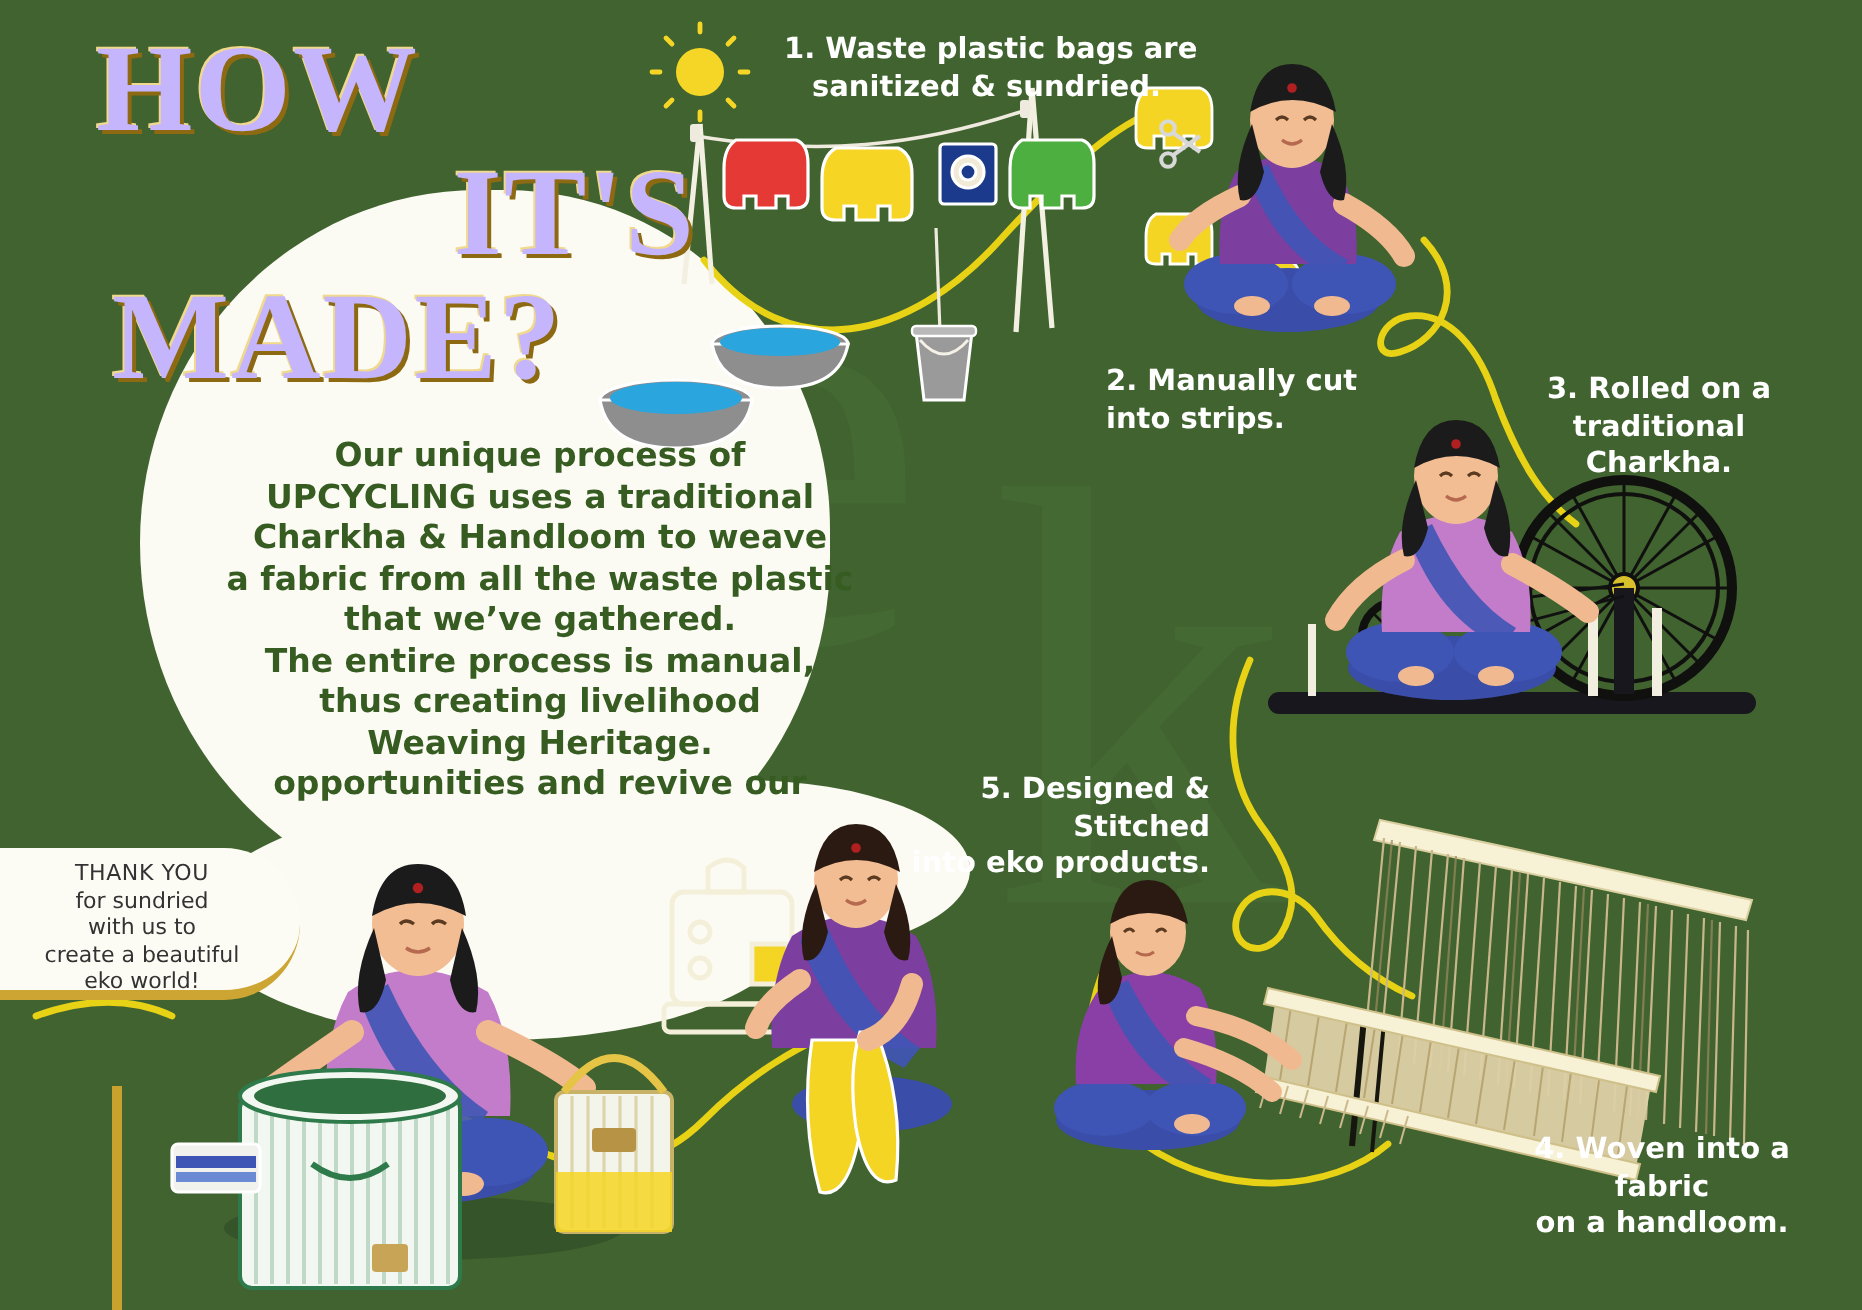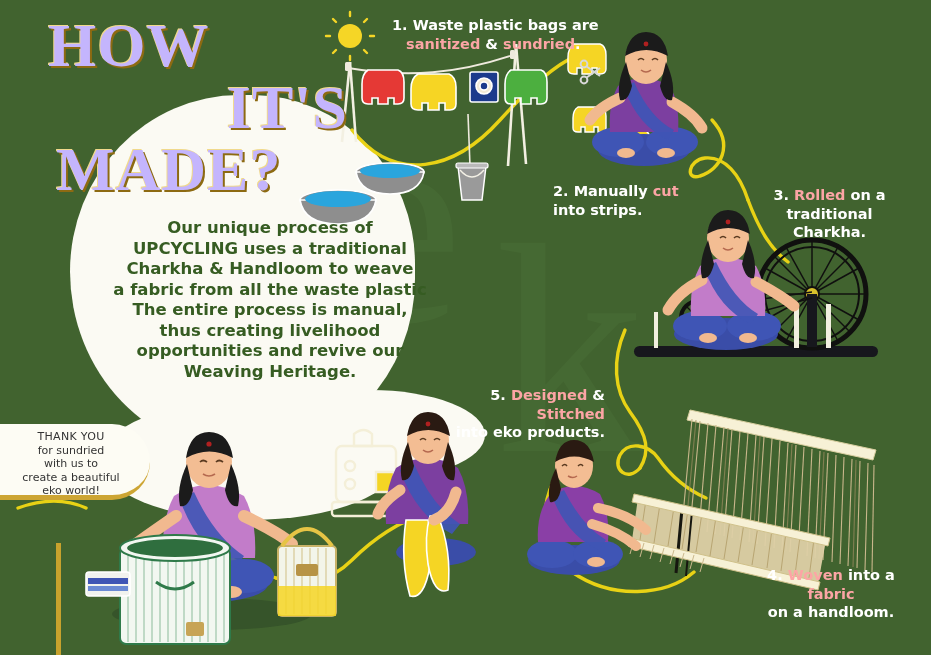--- a/index.html
+++ b/index.html
@@ -56,21 +56,21 @@
     box-sizing:border-box;padding:6px 10px 0 18px;
     text-align:center;color:#333;font-size:11px;line-height:13.5px;
     font-family:"DejaVu Sans",sans-serif;
   }
   .thanks .ty{letter-spacing:.3px;}
   
   .goldrule{position:absolute;left:56px;top:543px;width:5px;height:112px;background:#c8a22d;}
   
   .cap{position:absolute;z-index:32;color:#ffffff;font-size:14.5px;line-height:18.5px;
        font-family:"DejaVu Sans",sans-serif;font-weight:600;}
-  .cap em{font-style:normal;color:#fca5a5;margin-top:31px;}
+  .cap em{font-style:normal;color:#ffffff;margin-top:31px;}
   .cap.c1{left:392px;top:16px;}
   .cap.c2{left:553px;top:182px;text-align:left;width:130px;}
   .cap.c3{left:752px;top:186px;text-align:center;width:155px;}
   .cap.c4{left:745px;top:566px;text-align:center;width:172px;}
   .cap.c5{left:433px;top:386px;text-align:right;width:172px;}
   
   .yarn{position:absolute;left:0;top:0;width:931px;height:655px;z-index:20;pointer-events:none;}
   
   .scene{position:absolute;z-index:25;}
   svg{display:block;overflow:visible;}
@@ -114,24 +114,25 @@
     <span class="l1">HOW</span>
     <span class="l2">IT'S</span>
     <span class="l3">MADE?</span>
   </div>
 
   <div class="intro">
     <div>Our unique process of</div>
     <div>UPCYCLING uses a traditional</div>
     <div>Charkha &amp; Handloom to weave</div>
     <div>a fabric from all the waste plastic</div>
+    <div>that we’ve gathered.</div>
     <div>The entire process is manual,</div>
     <div>thus creating livelihood</div>
+    <div>Weaving Heritage.</div>
     <div>opportunities and revive our</div>
-    <div>Weaving Heritage.</div>
   </div>
 
   <div class="thanks">
     <div class="ty">THANK YOU</div>
     <div>for sundried</div>
     <div>with us to</div>
     <div>create a beautiful</div>
     <div>eko world!</div>
   </div>
 

